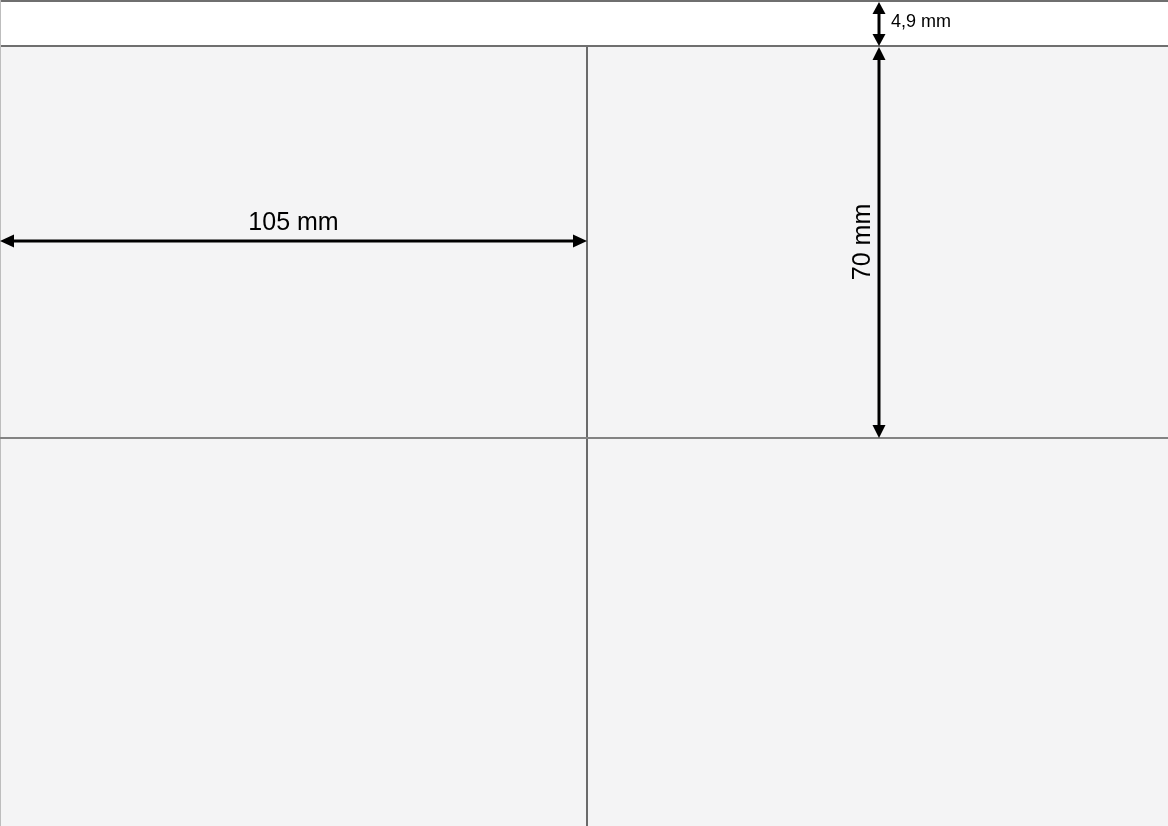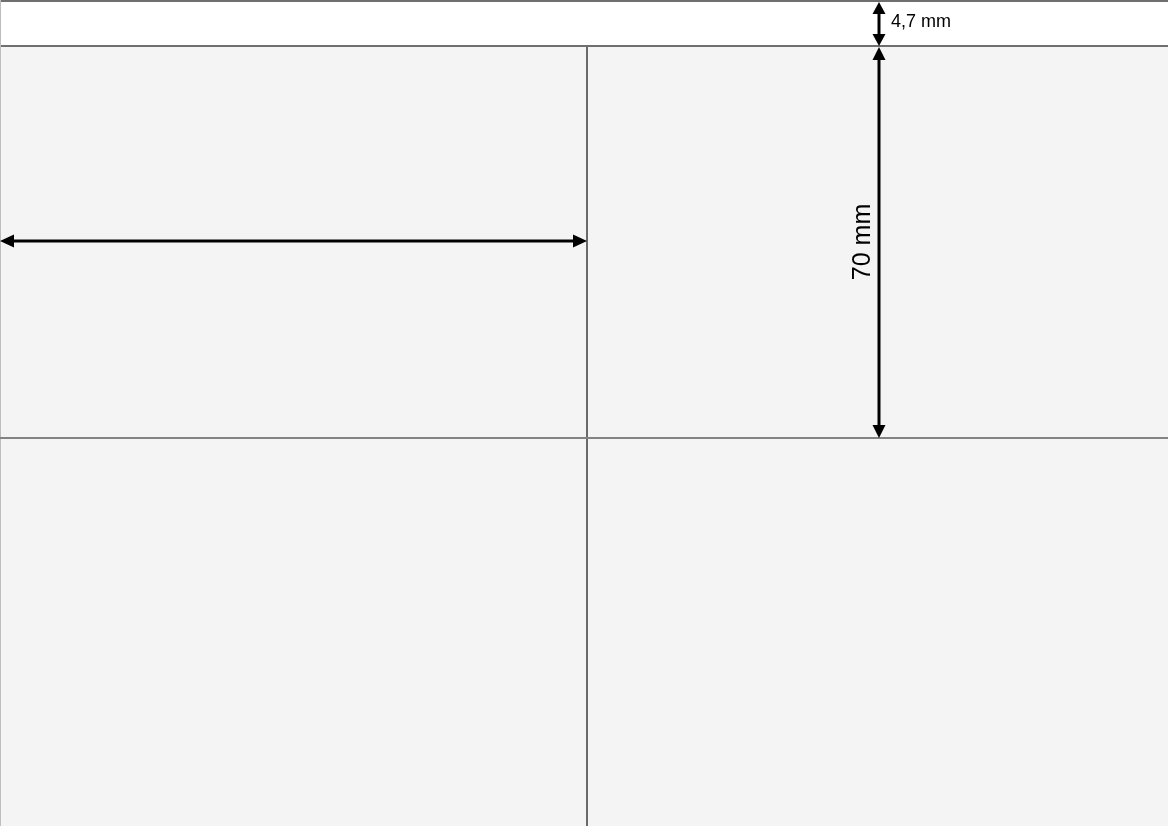--- a/index.html
+++ b/index.html
@@ -99,27 +99,28 @@
   <div class="edge-left"></div>
 
   <div class="divider-v"></div>
   <div class="divider-h"></div>
 
   <svg class="arrow arrow-width" width="587" height="16" viewBox="0 0 587 16">
     <line x1="11" y1="8" x2="576" y2="8" stroke="#000000" stroke-width="3"></line>
     <polygon points="0,8 14,1.5 14,14.5" fill="#000000"></polygon>
     <polygon points="587,8 573,1.5 573,14.5" fill="#000000"></polygon>
   </svg>
+  <div class="dim-label label-width">105 mm</div>
 
   <svg class="arrow arrow-margin" width="16" height="44" viewBox="0 0 16 44">
     <line x1="8" y1="9" x2="8" y2="35" stroke="#000000" stroke-width="3"></line>
     <polygon points="8,0 1.5,12 14.5,12" fill="#000000"></polygon>
     <polygon points="8,44 1.5,32 14.5,32" fill="#000000"></polygon>
   </svg>
-  <div class="dim-label label-margin">4,7 mm</div>
+  <div class="dim-label label-margin">4,9 mm</div>
 
   <svg class="arrow arrow-height" width="16" height="391" viewBox="0 0 16 391">
     <line x1="8" y1="11" x2="8" y2="380" stroke="#000000" stroke-width="3"></line>
     <polygon points="8,0 1.5,13 14.5,13" fill="#000000"></polygon>
     <polygon points="8,391 1.5,378 14.5,378" fill="#000000"></polygon>
   </svg>
   <div class="dim-label label-height">70 mm</div>
 
 </div>
 

